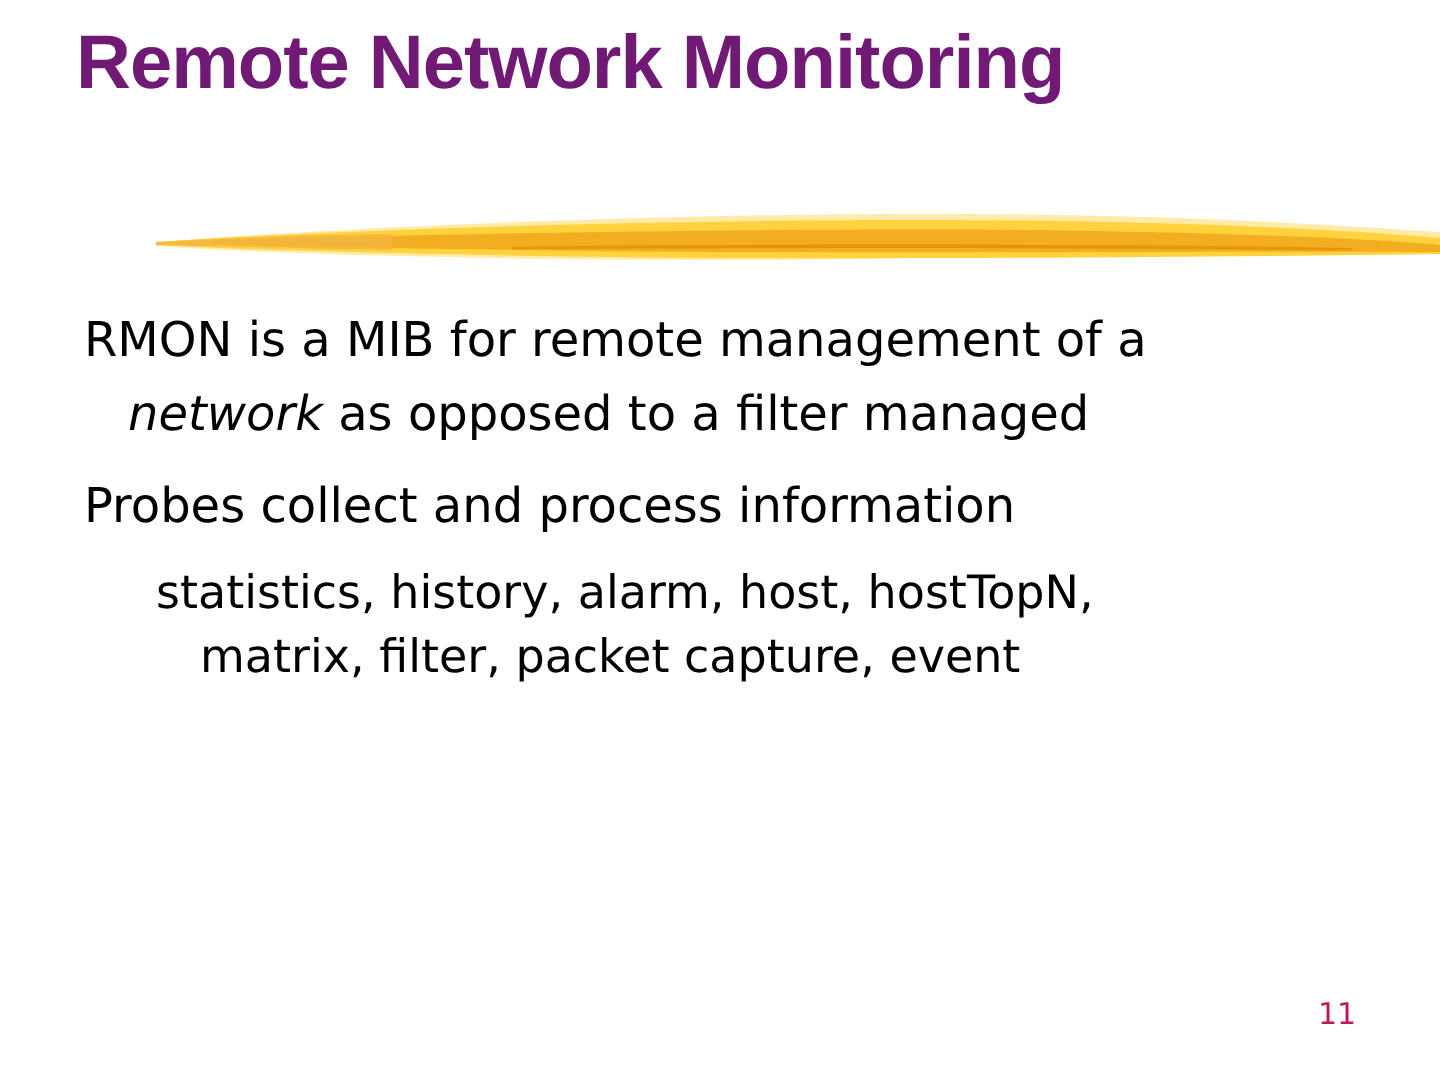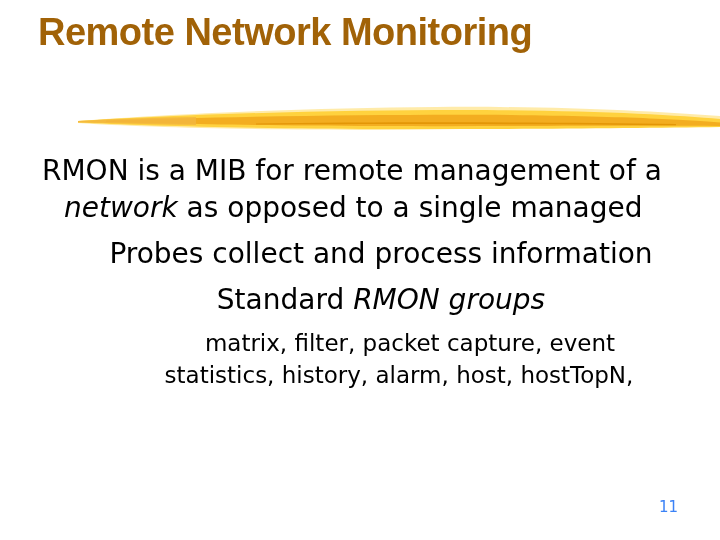--- a/index.html
+++ b/index.html
@@ -13,63 +13,63 @@
     font-family: "DejaVu Sans", sans-serif;
   }
   .title {
     position: absolute;
     left: 38px;
     top: 12px;
     font-family: "Liberation Sans", sans-serif;
     font-weight: bold;
     font-size: 38px;
     line-height: 41px;
-    color: #a16207;
+    color: #701a75;
     letter-spacing: -0.5px;
     white-space: nowrap;
   }
   .title .t-line { display: block; }
   .brush {
     position: absolute;
     left: 76px;
     top: 101px;
     width: 644px;
     height: 36px;
   }
   .body {
     position: absolute;
     left: 0;
     top: 152px;
     width: 720px;
     color: #000000;
   }
   .para {
-    font-size: 28px;
+    font-size: 24px;
     line-height: 37px;
     font-weight: normal;
   }
   .para .bline { display: block; white-space: nowrap; }
   .indent-first { margin-left: 42px; }
   .indent-cont  { margin-left: 64px; }
-  .para + .para { margin-top: 9px; text-align: center; }
+  .para + .para { margin-top: 9px; }
   .sub {
     margin-top: 8px;
     font-size: 23px;
     line-height: 32px;
   }
   .sub-line1 { margin-left: 78px; }
   .sub-line2 { margin-left: 100px; }
   .it { }
   .page-num {
     position: absolute;
     left: 659px;
     top: 498px;
     font-size: 15px;
     line-height: 18px;
-    color: #3b82f6;
+    color: #be185d;
   }
 </style>
 </head>
 <body>
 
 <div class="slide">
 
   <h1 class="title">
     <span class="t-line">Remote Network Monitoring</span>
   </h1>
@@ -79,33 +79,30 @@
     <path fill="#FFD23E" d="M2,20 C110,13 260,9 385,9 C510,9 600,14 644,18 L644,26 C560,27 430,28.5 305,28 C175,27.5 60,24.5 2,21.5 Z"></path>
     <path fill="#F2A81D" opacity="0.9" d="M30,19.5 C150,15.5 320,13 435,14 C555,15.5 615,19 644,21.5 L644,25 C545,24.5 410,25.5 300,25 C175,24.5 85,22.5 30,21 Z"></path>
     <path fill="#DE9000" opacity="0.8" d="M180,22.5 C300,20.8 470,20.8 600,23 L600,24.2 C460,22.8 300,22.8 180,23.6 Z"></path>
     <path fill="#F2B63E" opacity="0.85" d="M2,20 C40,18 80,16.5 120,16 L120,24 C80,23.5 40,22 2,21.5 Z"></path>
   </svg>
 
   <div class="body">
 
     <p class="para">
       <span class="bline indent-first">RMON is a MIB for remote management of a</span>
-      <span class="bline indent-cont"><i class="it">network</i><span> as opposed to a single managed</span></span>
+      <span class="bline indent-cont"><i class="it">network</i><span> as opposed to a filter managed</span></span>
     </p>
 
     <p class="para">
       <span class="bline indent-first">Probes collect and process information</span>
     </p>
 
-    <p class="para">
-      <span class="bline indent-first"><span>Standard </span><i class="it">RMON groups</i></span>
-    </p>
 
     <p class="para sub">
+      <span class="bline sub-line1">statistics, history, alarm, host, hostTopN,</span>
       <span class="bline sub-line2">matrix, filter, packet capture, event</span>
-      <span class="bline sub-line1">statistics, history, alarm, host, hostTopN,</span>
     </p>
 
   </div>
 
   <div class="page-num">11</div>
 
 </div>
 
 </body></html>

